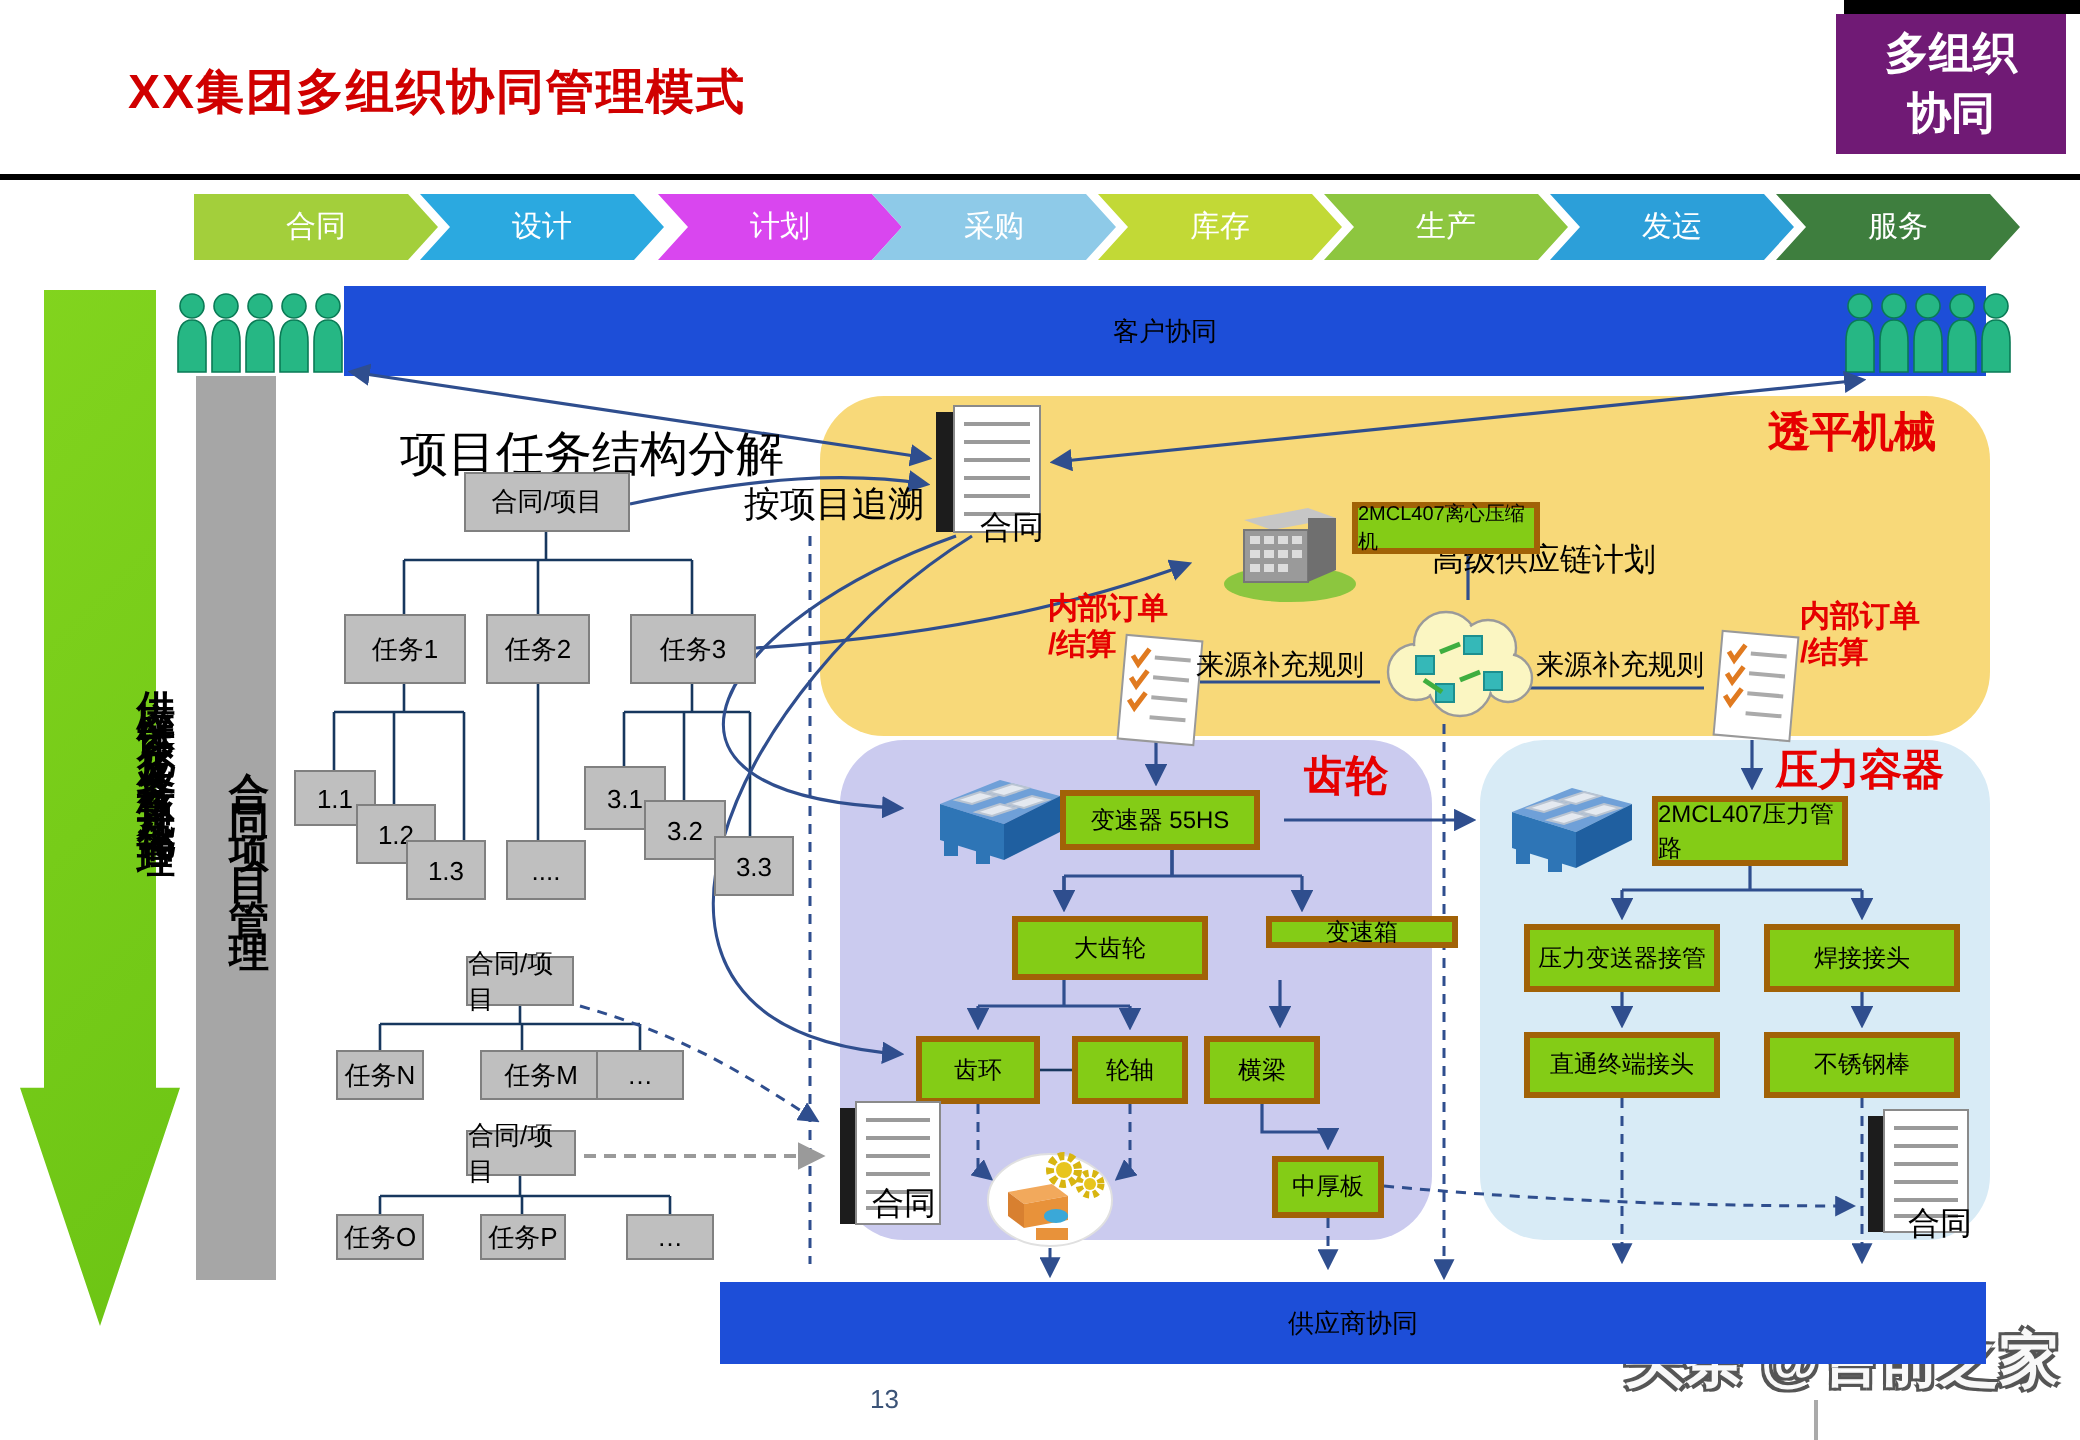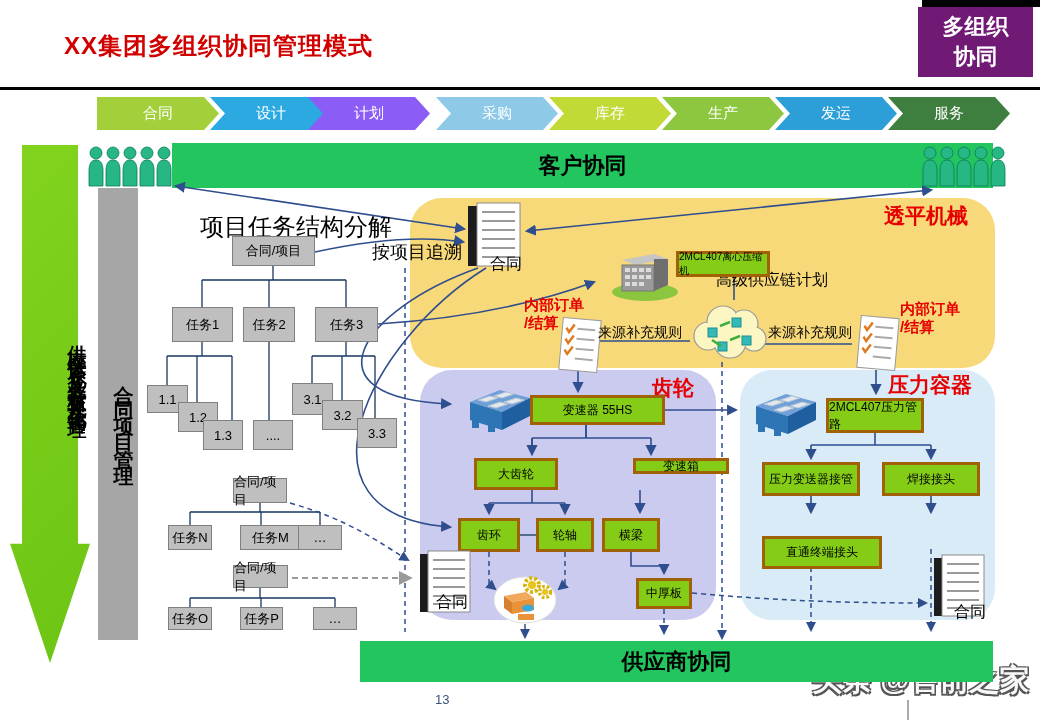--- a/index.html
+++ b/index.html
@@ -12,21 +12,21 @@
   .title-line{left:0;top:87px;width:1040px;height:3px;background:#000;}
   
   .badge-topbar{left:922px;top:0;width:118px;height:7px;background:#000;}
   .corner-badge{left:918px;top:7px;width:115px;height:70px;color:#fff;font-size:22px;font-weight:bold;
                 line-height:1.35;text-align:center;flex-direction:column;}
   
   .chev{top:97px;height:33px;width:122px;color:#fff;font-size:15px;display:flex;align-items:center;
         justify-content:center;clip-path:polygon(0 0,calc(100% - 15px) 0,100% 50%,calc(100% - 15px) 100%,0 100%,15px 50%);}
   .chev.first{clip-path:polygon(0 0,calc(100% - 15px) 0,100% 50%,calc(100% - 15px) 100%,0 100%);}
   
-  .collab-bar{background:#22c55e;color:#000;font-weight:bold;font-size:22px;}
+  .collab-bar{background:#1d4ed8;color:#000;font-weight:normal;font-size:13px;}
   .customer{left:172px;top:143px;width:821px;height:45px;}
   .supplier{left:360px;top:641px;width:633px;height:41px;}
   
   .big-arrow{left:10px;top:145px;width:80px;height:518px;
      clip-path:polygon(15% 0,85% 0,85% 77%,100% 77%,50% 100%,0 77%,15% 77%);}
   .big-arrow-text{left:10px;top:170px;width:80px;height:400px;writing-mode:vertical-rl;text-orientation:upright;
      font-size:19px;font-weight:bold;color:#000;letter-spacing:5px;display:flex;justify-content:center;}
   .vbar{left:98px;top:188px;width:40px;height:452px;background:#A6A6A6;}
   .vbar-text{width:40px;height:452px;writing-mode:vertical-rl;text-orientation:upright;font-size:20px;
      font-weight:bold;color:#000;letter-spacing:16px;display:flex;justify-content:center;padding-top:8px;box-sizing:border-box;}
@@ -61,21 +61,21 @@
   <div class="abs page-title">XX集团多组织协同管理模式</div>
   <div class="abs title-line"></div>
   <div class="abs badge-topbar"></div>
   <div class="abs ctr corner-badge" style="background: #701a75;">
     <span>多组织</span>
     <span>协同</span>
   </div>
 
   <div class="abs chev first z2" style="left: 97px; background: rgb(163, 207, 59);">合同</div>
   <div class="abs chev z2" style="left: 210px; background: rgb(43, 169, 224);">设计</div>
-  <div class="abs chev z2" style="left: 308px; background: #8b5cf6;">计划</div>
+  <div class="abs chev z2" style="left: 329px; background: #d946ef;">计划</div>
   <div class="abs chev z2" style="left: 549px; background: rgb(194, 217, 54);">库存</div>
   <div class="abs chev z2" style="left: 436px; background: rgb(142, 202, 232);">采购</div>
   <div class="abs chev z2" style="left: 662px; background: rgb(141, 198, 63);">生产</div>
   <div class="abs chev z2" style="left: 775px; background: rgb(44, 159, 217);">发运</div>
   <div class="abs chev z2" style="left: 888px; background: rgb(62, 126, 62);">服务</div>
 
   <div class="abs ctr collab-bar customer z1">客户协同</div>
   <div class="abs ctr collab-bar supplier z1">供应商协同</div>
 
   <svg class="abs z2" style="left:88px;top:145px" width="84" height="42">
@@ -336,22 +336,22 @@
     <polygon points="42,26 70,12 70,30 42,44" fill="#1F5FA0"></polygon>
     <g fill="#E4E9F0" stroke="#b9c4d2">
       <polygon points="18,14 30,10 38,12 26,16"></polygon>
         <polygon points="34,10 46,6 54,8 42,12"></polygon>
       <polygon points="28,20 40,16 48,18 36,22"></polygon>
         <polygon points="44,16 56,12 64,14 52,18"></polygon>
     </g>
     <rect x="12" y="34" width="7" height="8" fill="#2E75B6"></rect>
       <rect x="28" y="38" width="7" height="8" fill="#2E75B6"></rect>
   </svg>
-  <div class="abs ctr gbox z6" style="left:530px;top:395px;width:135px;height:30px">变速器 55HS</div>
-  <div class="abs ctr gbox z6" style="left:474px;top:458px;width:84px;height:32px">大齿轮</div>
+  <div class="abs ctr gbox z6" style="left:530px;top:395px;width:100px;height:30px">变速器 55HS</div>
+  <div class="abs ctr gbox z6" style="left:506px;top:458px;width:98px;height:32px">大齿轮</div>
   <div class="abs ctr gbox z6" style="left:633px;top:458px;width:96px;height:16px">变速箱</div>
   <div class="abs ctr gbox z6" style="left:458px;top:518px;width:62px;height:34px">齿环</div>
   <div class="abs ctr gbox z6" style="left:536px;top:518px;width:58px;height:34px">轮轴</div>
   <div class="abs ctr gbox z6" style="left:602px;top:518px;width:58px;height:34px">横梁</div>
   <div class="abs ctr gbox z6" style="left:636px;top:578px;width:56px;height:31px">中厚板</div>
 
   <svg class="abs z6" style="left:418px;top:550px" width="56" height="66">
     <rect x="2" y="4" width="38" height="58" fill="#1c1c1c"></rect>
     <rect x="10" y="1" width="42" height="61" fill="#fff" stroke="#8a8a8a"></rect>
     <g stroke="#9a9a9a" stroke-width="2">
@@ -382,21 +382,22 @@
         <polygon points="34,10 46,6 54,8 42,12"></polygon>
       <polygon points="28,20 40,16 48,18 36,22"></polygon>
         <polygon points="44,16 56,12 64,14 52,18"></polygon>
     </g>
     <rect x="12" y="34" width="7" height="8" fill="#2E75B6"></rect>
       <rect x="28" y="38" width="7" height="8" fill="#2E75B6"></rect>
   </svg>
   <div class="abs ctr gbox z6" style="left:826px;top:398px;width:98px;height:35px">2MCL407压力管路</div>
   <div class="abs ctr gbox z6" style="left:762px;top:462px;width:98px;height:34px">压力变送器接管</div>
   <div class="abs ctr gbox z6" style="left:882px;top:462px;width:98px;height:34px">焊接接头</div>
-  <div class="abs ctr gbox z6" style="left:762px;top:536px;width:120px;height:33px">直通终端接头</div>
+  <div class="abs ctr gbox z6" style="left:762px;top:516px;width:98px;height:33px">直通终端接头</div>
+  <div class="abs ctr gbox z6" style="left:882px;top:516px;width:98px;height:33px">不锈钢棒</div>
 
   <svg class="abs z6" style="left:932px;top:554px" width="56" height="66">
     <rect x="2" y="4" width="38" height="58" fill="#1c1c1c"></rect>
     <rect x="10" y="1" width="42" height="61" fill="#fff" stroke="#8a8a8a"></rect>
     <g stroke="#9a9a9a" stroke-width="2">
         <path d="M15,10 H47 M15,19 H47 M15,28 H47 M15,37 H47 M15,46 H47 M15,54 H47"></path>
       </g>
   </svg>
   <div class="abs doc-label z7" style="left:954px;top:602px">合同</div>
 

